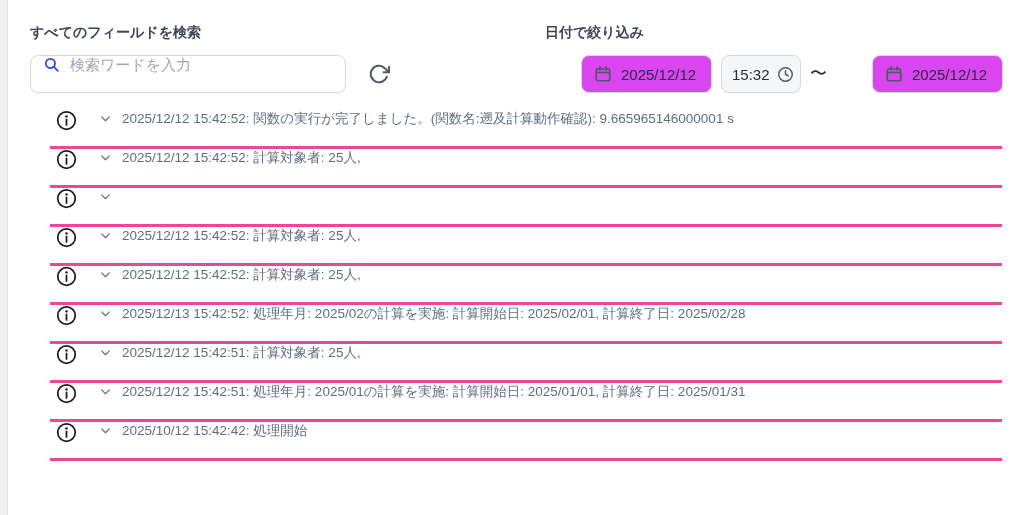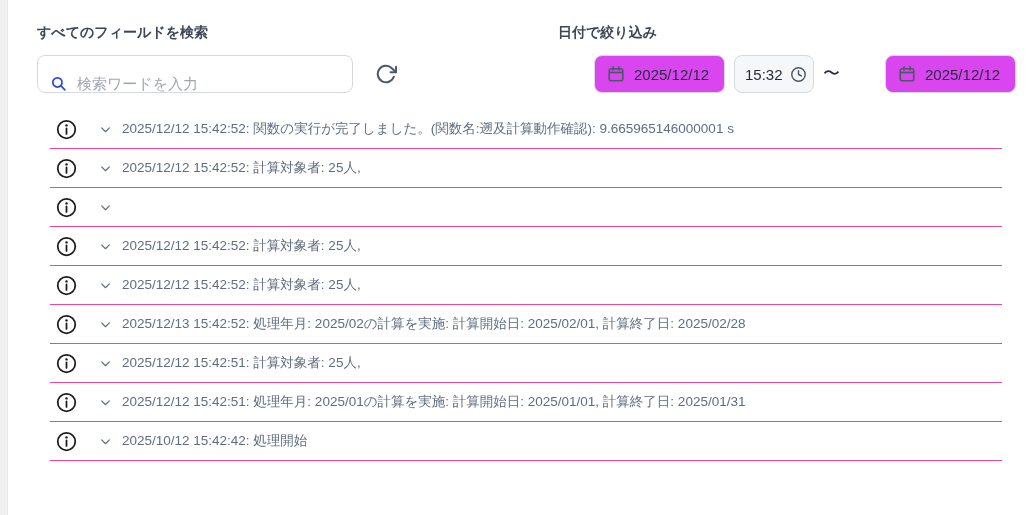--- a/index.html
+++ b/index.html
@@ -6,30 +6,30 @@
   html,body { width:1034px; height:515px; }
   body {
     font-family:"Liberation Sans","DejaVu Sans",sans-serif;
     background:#ffffff; position:relative; overflow:hidden;
   }
   .left-strip {
     position:absolute; left:0; top:0; width:8px; height:515px;
     background:#f0f0f0; border-right:1px solid #e6e6e6;
   }
   
-  .search-group { position:absolute; left:37px; top:22px; }
-  .date-group   { position:absolute; left:558px; top:22px; }
+  .search-group { position:absolute; left:30px; top:22px; }
+  .date-group   { position:absolute; left:545px; top:22px; }
   .field-label {
     font-size:14px; font-weight:700; color:#3d4656;
     height:20px; line-height:20px; margin-bottom:13px; white-space:nowrap;
   }
   .search-row { display:flex; align-items:center; }
   .search-box {
     width:316px; height:38px; border:1px solid #d6d9de; border-radius:8px;
-    background:#fff; display:flex; align-items:flex-end; padding:0 12px; gap:10px;
+    background:#fff; display:flex; align-items:flex-start; padding:0 12px; gap:10px;
   }
   .search-box .icon { color:#2a4bd7; display:flex; flex:0 0 auto; }
   .search-box input {
     border:none; outline:none; flex:1; font-size:15px; color:#252d3b;
     font-family:inherit; background:transparent;
   }
   .search-box input::placeholder { color:#a0a6b1; }
   .refresh-btn {
     margin-left:20px; width:26px; height:26px; border:none; background:transparent;
     color:#4d5866; cursor:pointer; display:flex; align-items:center; justify-content:center;
@@ -40,22 +40,22 @@
     display:flex; align-items:center; cursor:pointer; white-space:nowrap;
   }
   .date-box { width:131px; background:#d946ef; padding:0 12px; gap:9px;margin-left:36px; }
   .time-box { width:80px; background:#f6f7f8; padding:4px 10px; gap:7px; }
   .box-icon { color:#4d5866; display:flex; flex:0 0 auto; }
   .box-value { font-size:15px; color:#252d3b; }
   .tilde { font-size:17px; color:#27303f; line-height:38px; }
   
   .log-list { position:absolute; left:50px; top:110px; width:952px; }
   .log-row {
-    height:39px; display:flex; align-items:center;
-    border-bottom:1px solid #ec4899; padding-left:6px;
+    height:39px; display:flex; align-items:flex-start;
+    border-bottom:3px solid #ec4899; padding-left:6px;
   }
   .info-ic { color:#1b1b1b; display:flex; flex:0 0 auto; }
   .chev {
     margin-left:20px; border:none; background:transparent; color:#667085;
     width:16px; height:16px; display:flex; align-items:center; justify-content:center;
     cursor:pointer; flex:0 0 auto; padding:0;
   }
   .log-text {
     margin-left:9px; font-size:13.5px; color:#606d81; white-space:nowrap;
     overflow:hidden; text-overflow:ellipsis;

